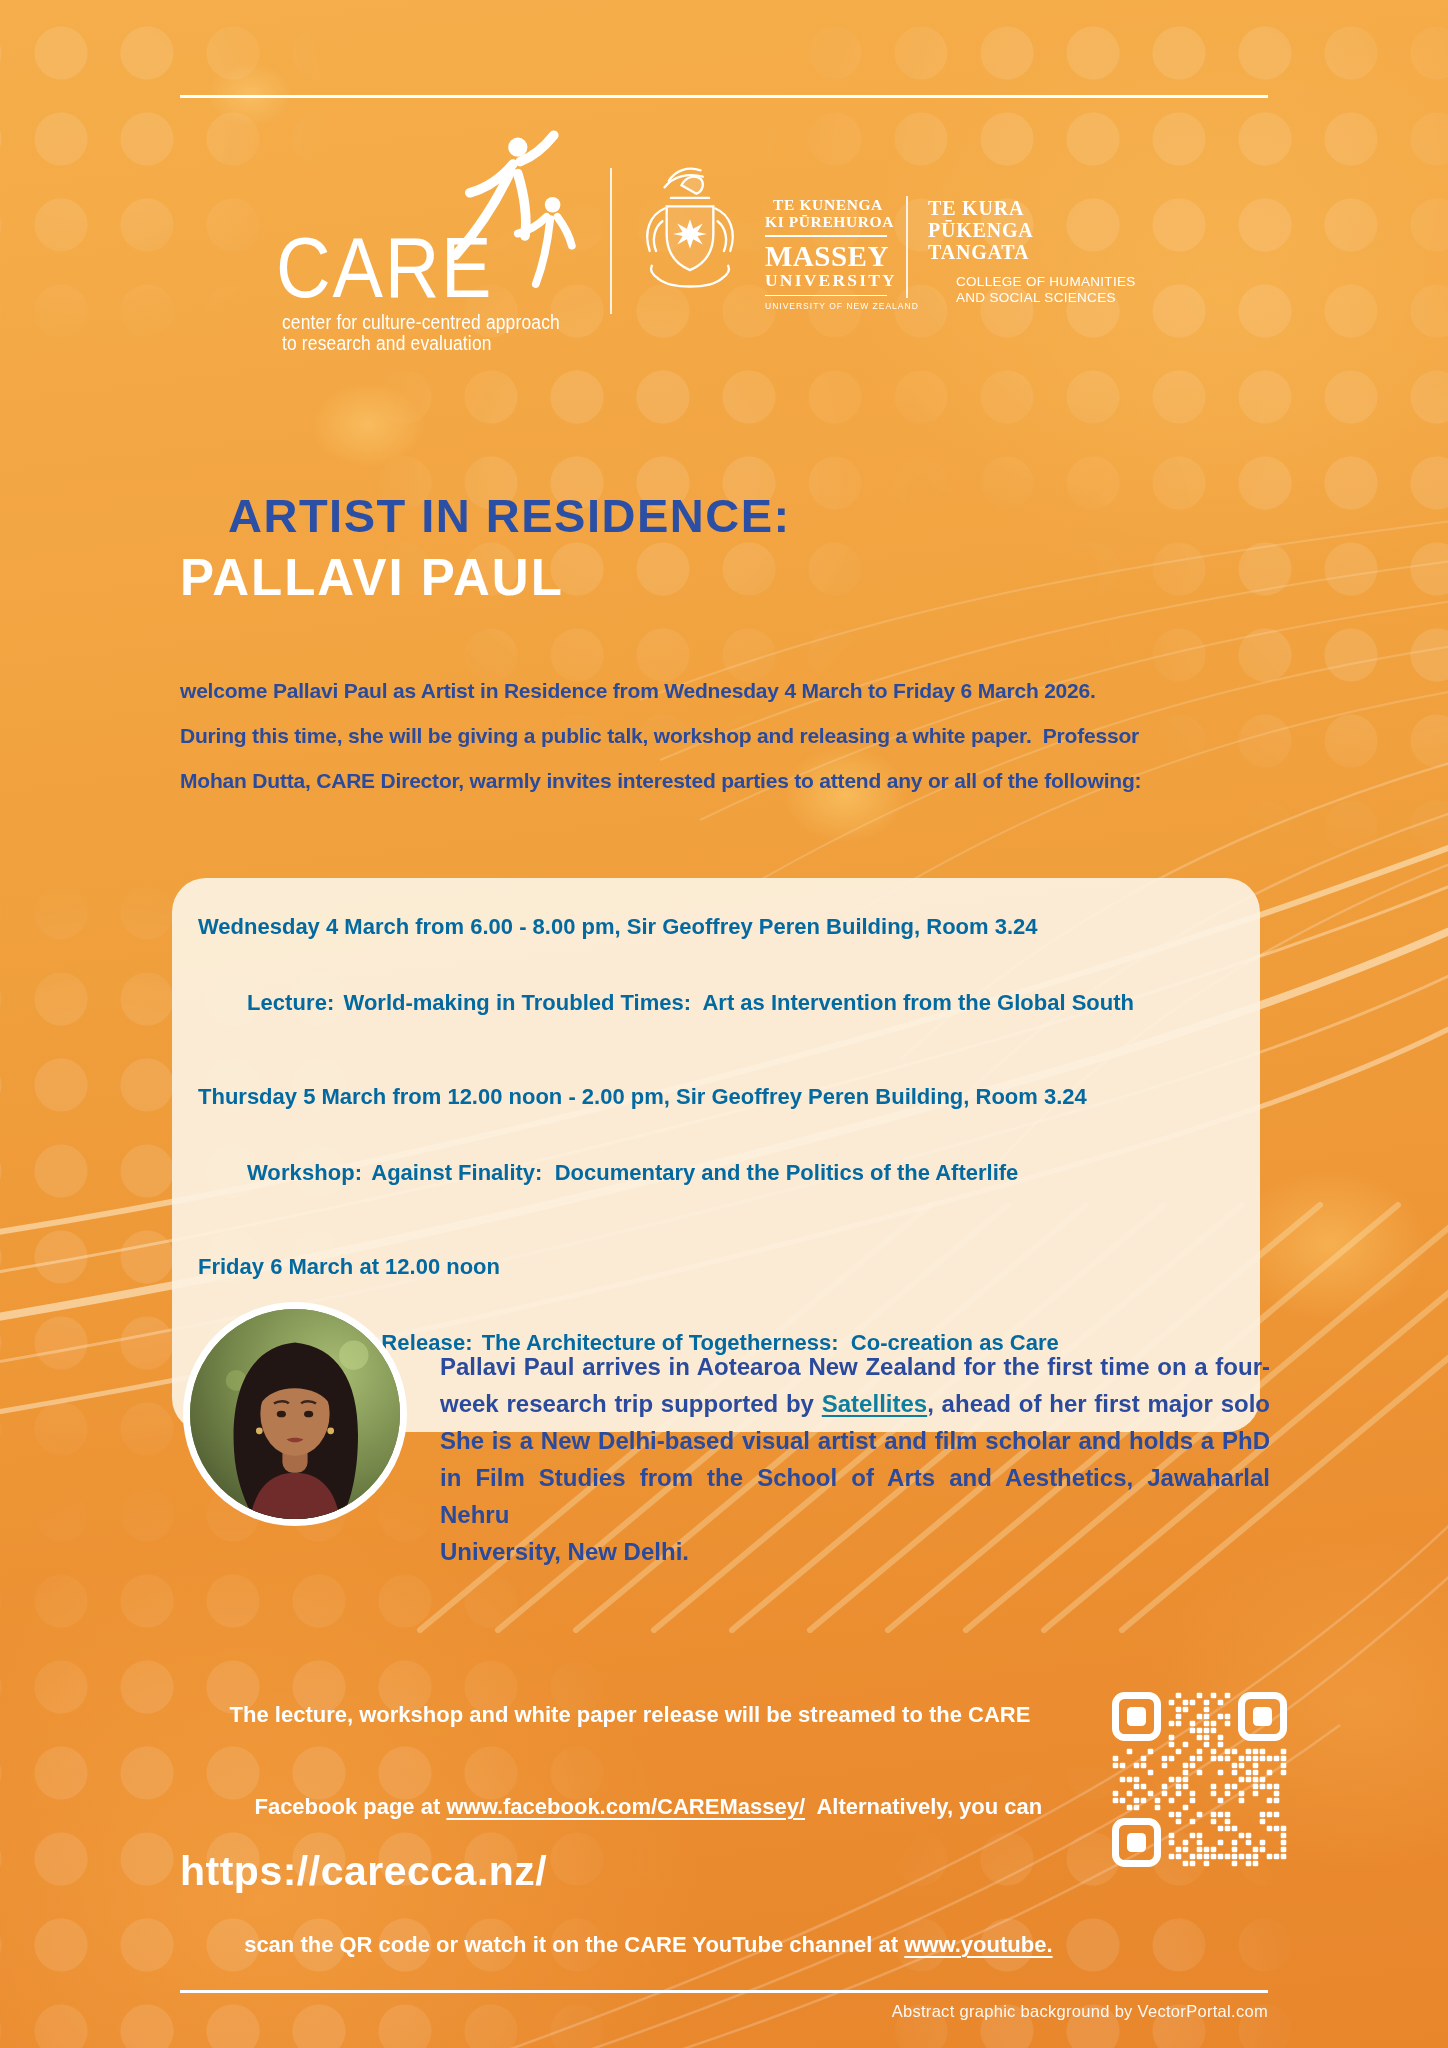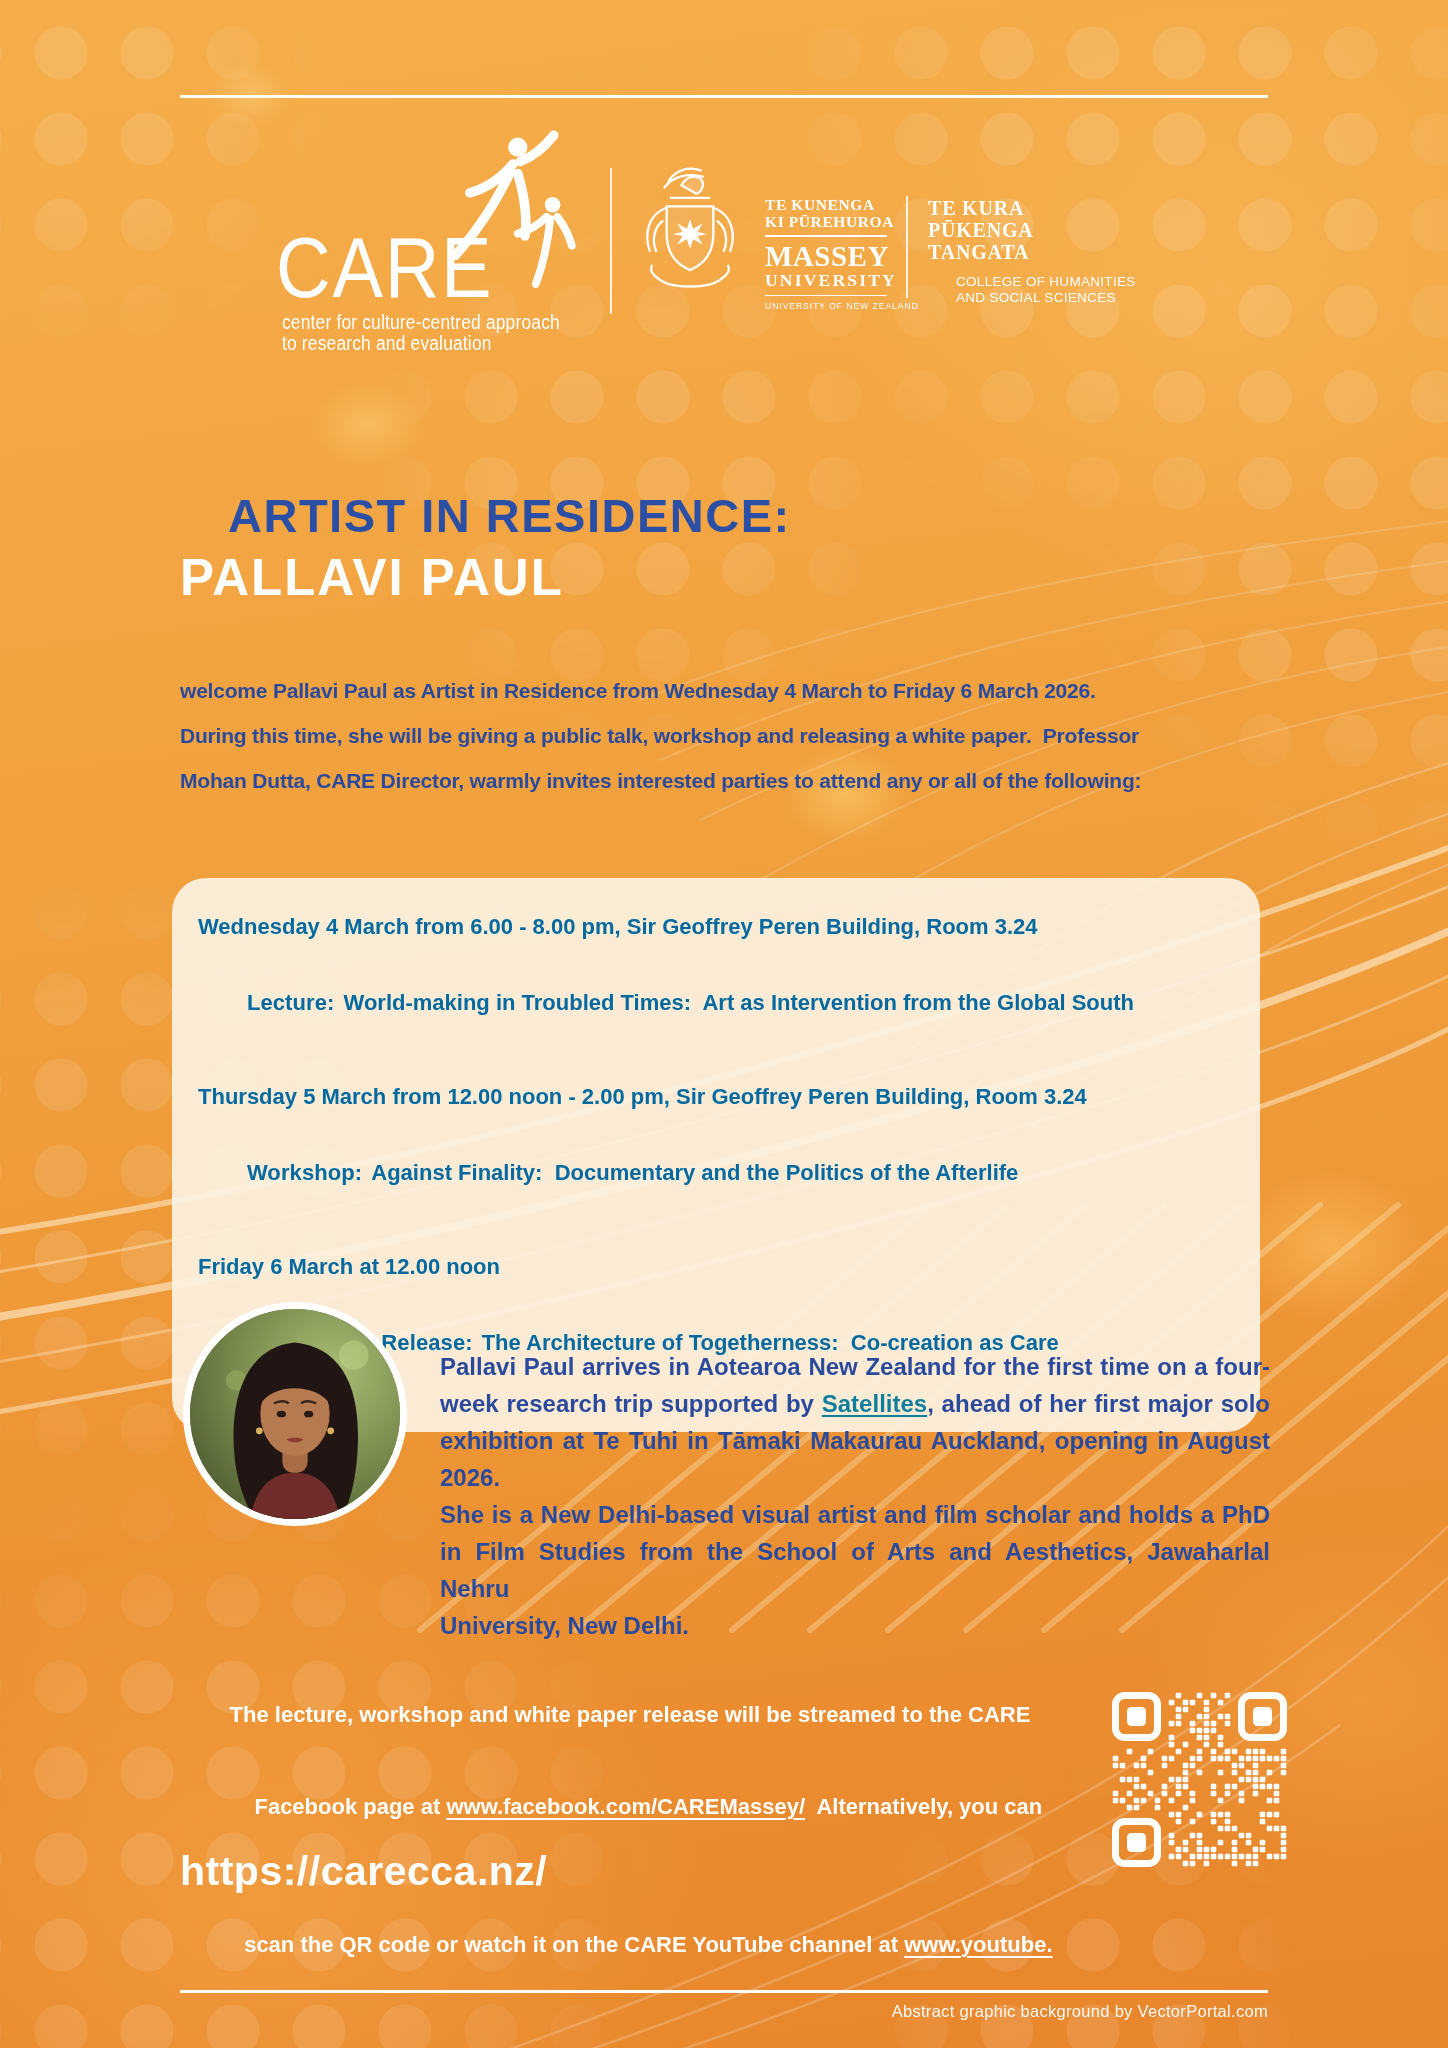--- a/index.html
+++ b/index.html
@@ -51,21 +51,21 @@
   .care-wordmark{position:absolute;left:276px;top:224px;font-size:86px;font-weight:400;
     letter-spacing:2px;transform:scaleX(.88);transform-origin:left top;line-height:1;}
   .care-tagline{position:absolute;left:282px;top:312px;font-size:20px;line-height:21px;
     transform:scaleX(.87);transform-origin:left top;letter-spacing:.2px;}
   .figures{position:absolute;left:438px;top:128px;}
   .vdiv{position:absolute;width:1.5px;background:rgba(255,255,255,.85);}
   .vdiv1{left:610px;top:168px;height:146px;}
   .vdiv2{left:906px;top:196px;height:102px;}
   .crest{position:absolute;left:626px;top:164px;}
   .massey-block{position:absolute;left:765px;top:196px;width:126px;font-family:"Liberation Serif","DejaVu Serif",serif;}
-  .massey-maori{font-size:15.5px;font-weight:700;line-height:17px;letter-spacing:.6px;white-space:nowrap;}
+  .massey-maori{font-size:15.5px;font-weight:700;line-height:17px;letter-spacing:.6px;white-space:nowrap;text-align:center;}
   .massey-rule{height:1.5px;background:#fff;margin:5px 0 5px 0;width:122px;}
   .massey-name1{font-size:29px;font-weight:700;letter-spacing:.5px;line-height:28px;}
   .massey-name2{font-size:17.5px;font-weight:700;letter-spacing:2.2px;line-height:20px;}
   .massey-sub{font-family:"Liberation Sans",sans-serif;font-size:8.5px;letter-spacing:1px;white-space:nowrap;}
   .college-block{position:absolute;left:928px;top:197px;}
   .college-maori{font-family:"Liberation Serif","DejaVu Serif",serif;font-size:20px;font-weight:700;line-height:22px;letter-spacing:.8px;}
   .college-name{font-size:13.5px;line-height:16px;margin-top:11px;letter-spacing:.3px;margin-left:28px;}
 
   
   .title1{position:absolute;left:180px;top:488px;font-size:47px;font-weight:700;letter-spacing:1.5px;color:#2C4FA6;margin-left:48px;}
@@ -277,21 +277,20 @@
       <circle cx="33" cy="58" r="1.6" fill="#d8b25e"></circle>
         <circle cx="67" cy="58" r="1.6" fill="#d8b25e"></circle>
     </svg>
   </div>
 
   <div class="bio">
     <div class="ln">Pallavi Paul arrives in Aotearoa New Zealand for the first time on a four-</div>
     <div class="ln">
       <span>week research trip supported by </span><span class="link-teal">Satellites</span><span>, ahead of her first major solo</span>
     </div>
-    <div class="ln">exhibition at Te Tuhi in Tāmaki Makaurau Auckland, opening in August 2026.</div>
     <div class="ln">She is a New Delhi-based visual artist and film scholar and holds a PhD</div>
     <div class="ln">in Film Studies from the School of Arts and Aesthetics, Jawaharlal Nehru</div>
     <div class="ln last">University, New Delhi.</div>
   </div>
 
   <div class="stream">
     <div class="ln">The lecture, workshop and white paper release will be streamed to the CARE</div>
     <div class="ln">
       <span>Facebook page at </span><span class="wlink">www.facebook.com/CAREMassey/</span><span>  Alternatively, you can</span>
     </div>

